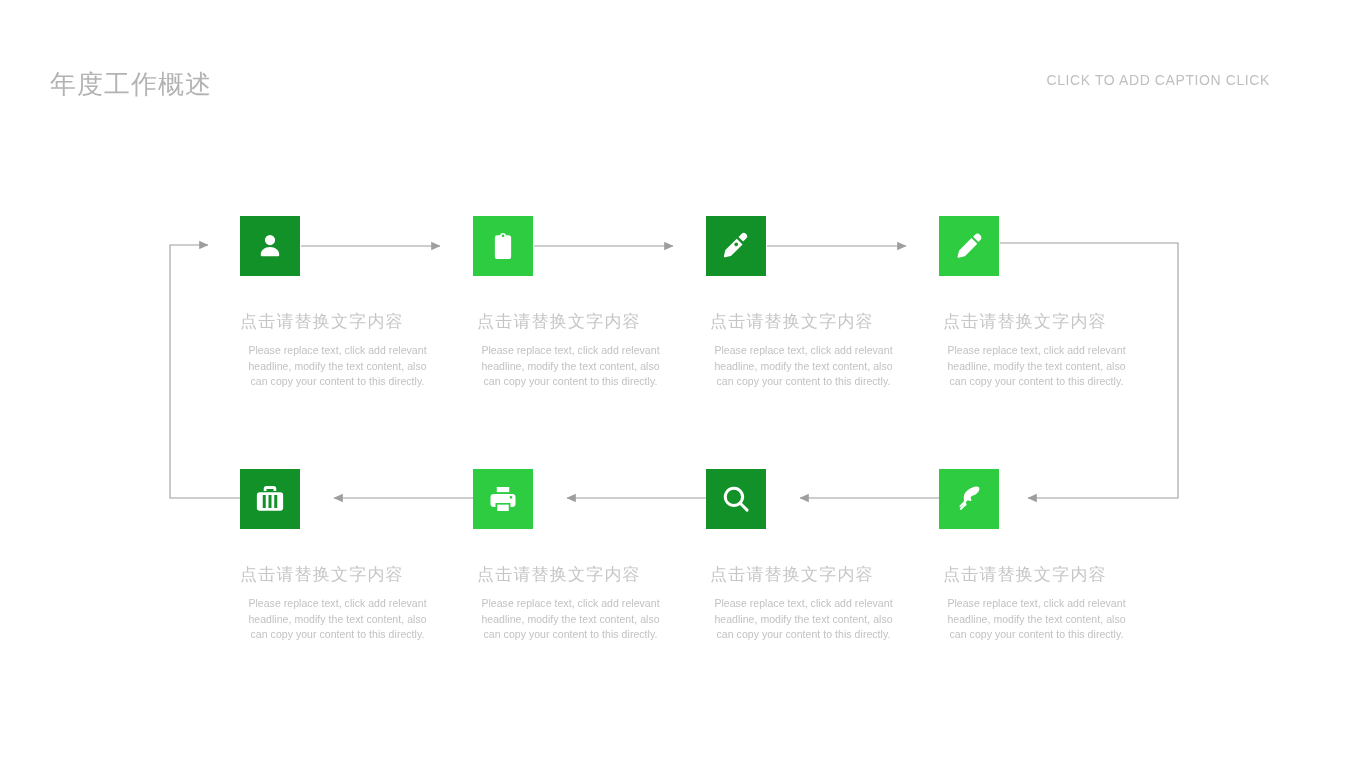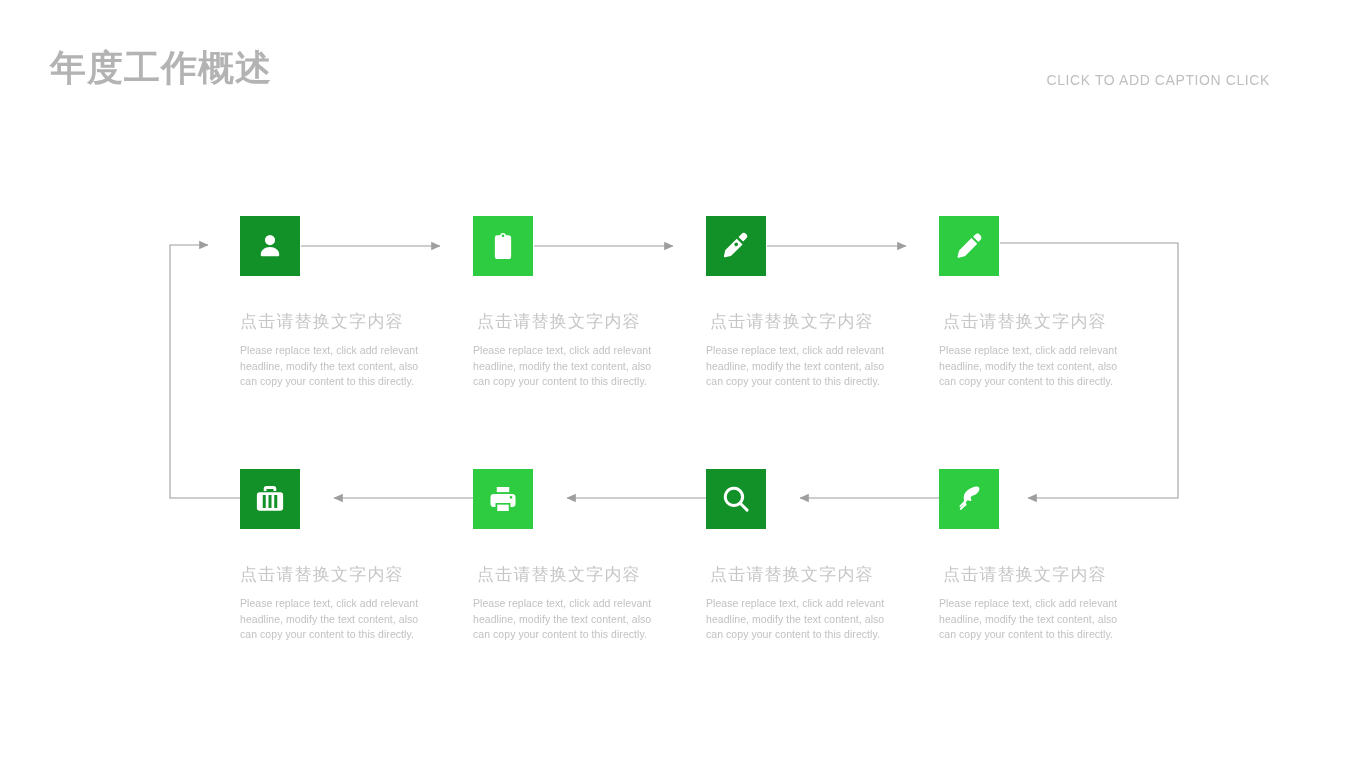--- a/index.html
+++ b/index.html
@@ -6,22 +6,22 @@
   html, body {
     width: 1350px; height: 759px;
     background: #ffffff;
     font-family: "Liberation Sans", "DejaVu Sans", sans-serif;
     overflow: hidden;
   }
   .slide { position: relative; width: 1350px; height: 759px; background:#fff; }
 
   
   .slide-title {
-    position: absolute; left: 50px; top: 44px;
-    font-size: 36px; font-weight: 700; color: #b3b3b3;
+    position: absolute; left: 50px; top: 60px;
+    font-size: 26px; font-weight: 400; color: #b3b3b3;
     letter-spacing: 1px; line-height: 48px;
     white-space: nowrap;
   }
   .caption-text {
     position: absolute; right: 80px; top: 72px;
     font-size: 14px; color: #bfbfbf; letter-spacing: .6px;
     white-space: nowrap;
   }
 
   
@@ -39,21 +39,21 @@
 
   .node-heading {
     margin-top: 34px;
     font-size: 17px; color: #c6c6c6; font-weight: 400;
     letter-spacing: 1.2px; white-space: nowrap;
     padding-left: 4px;
   }
   .node-body {
     margin-top: 10px;
     font-size: 10.5px; line-height: 15.5px;
-    color: #c2c2c2; width: 195px; letter-spacing: .05px;
+    color: #c2c2c2; width: 195px; letter-spacing: .05px; text-align: center;
   }
 
   
   #node-1 { left: 240px; top: 216px; }
   #node-2 { left: 473px; top: 216px; }
   #node-3 { left: 706px; top: 216px; }
   #node-4 { left: 939px; top: 216px; }
   
   #node-5 { left: 939px; top: 469px; }
   #node-6 { left: 706px; top: 469px; }

